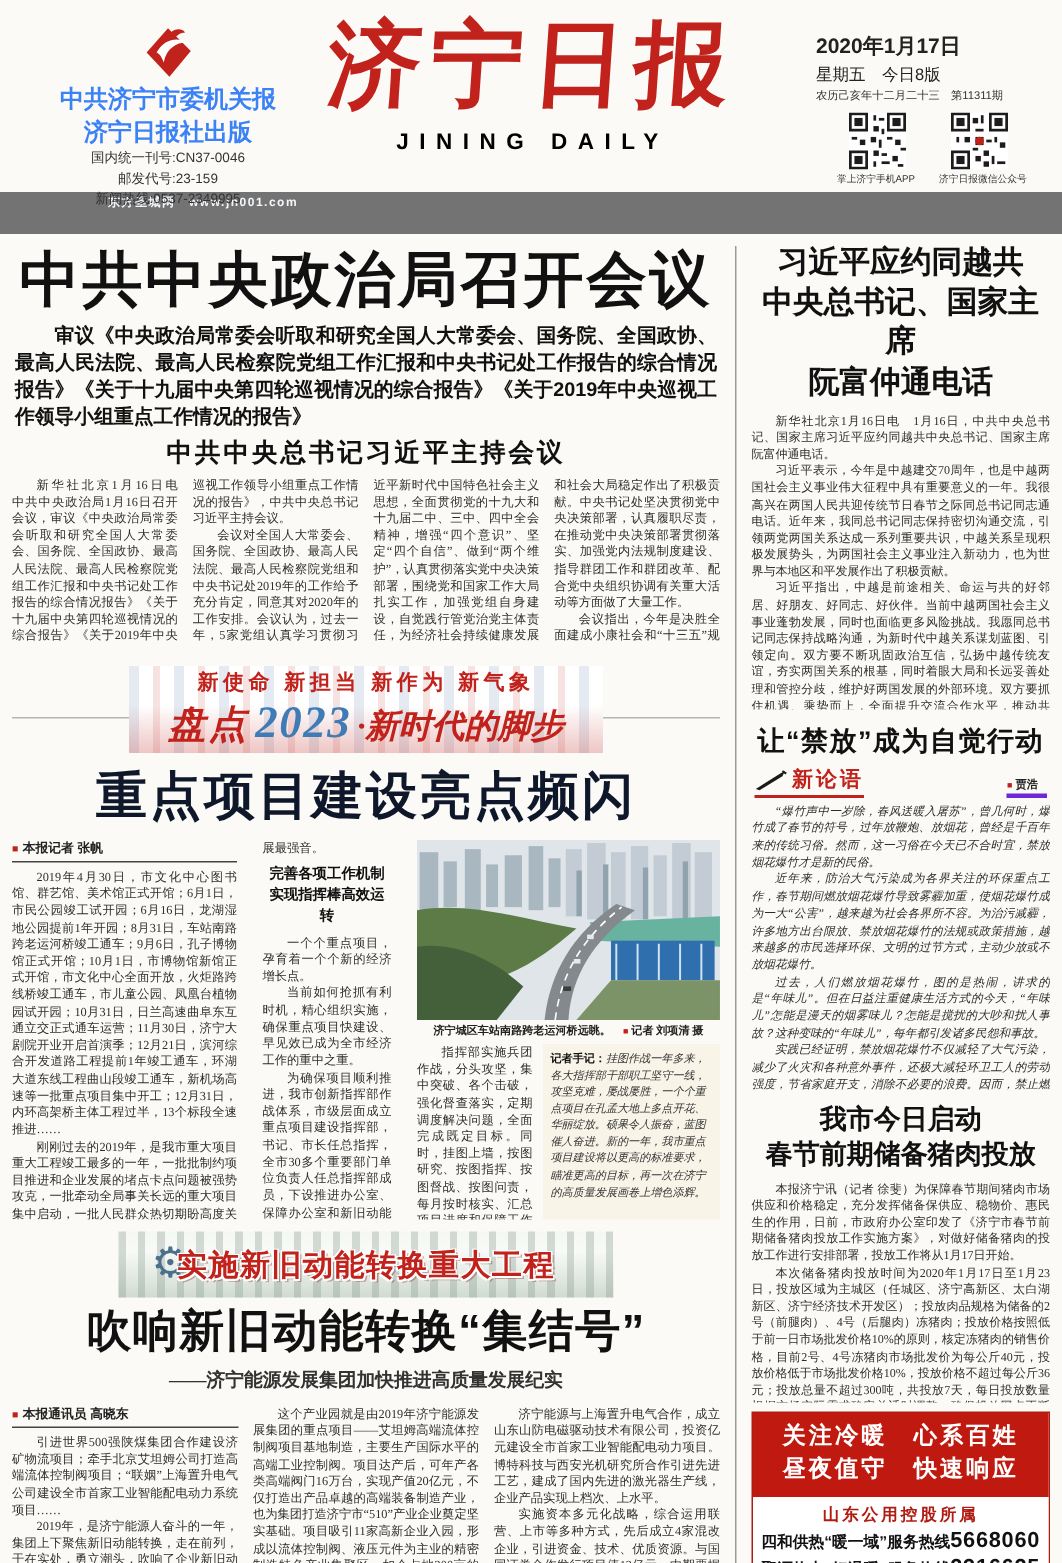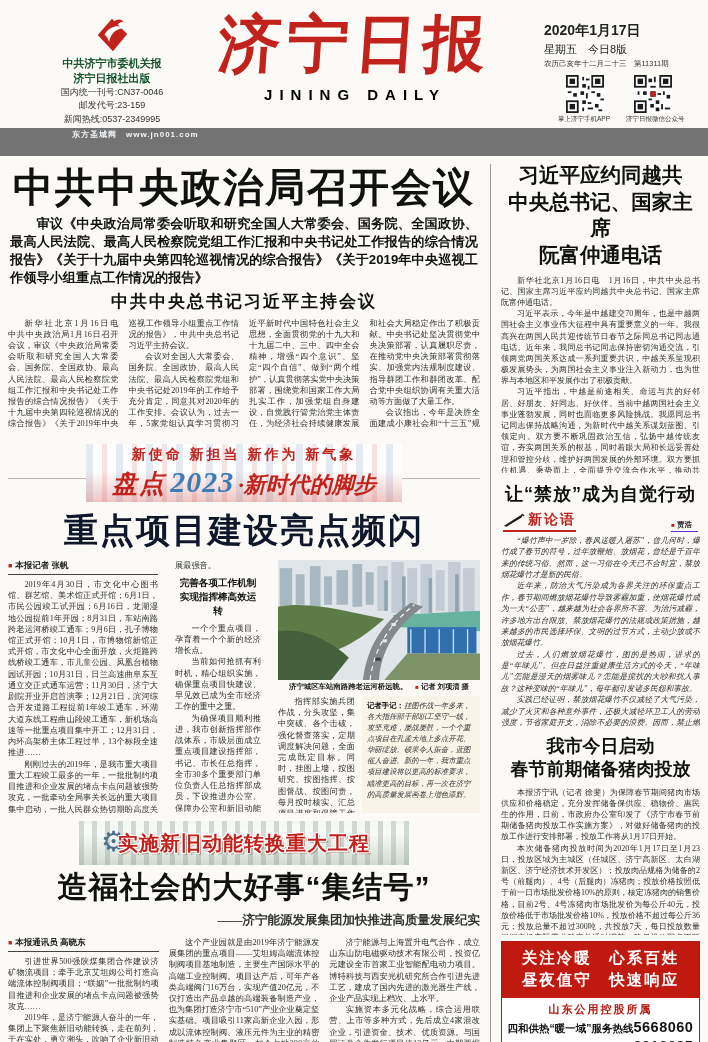--- a/index.html
+++ b/index.html
@@ -6,21 +6,21 @@
   html,body { background:#e8e6e0; }
   .page {
     position: relative; width: 708px; height: 1042px; margin: 0 auto;
     background: #fbfaf6; overflow: hidden; color:#222;
     font-family: "Liberation Serif", serif;
   }
   
   .masthead { position: relative; height: 128px; }
   .mh-left { position:absolute; left:34px; top:16px; width:156px; text-align:center; }
   .mh-logo { width:38px; height:38px; margin:0 auto 2px; }
-  .mh-org { font-family:"Liberation Sans",sans-serif; font-weight:700; font-size:11px; line-height:1.35; color:#14532d; }
+  .mh-org { font-family:"Liberation Sans",sans-serif; font-weight:700; font-size:16px; line-height:1.35; color:#3b82f6; }
   .mh-info div { font-size:9px; line-height:1.5; color:#333; font-family:"Liberation Sans",sans-serif; }
   .mh-center { position:absolute; left:190px; top:6px; width:330px; text-align:center; }
   .mh-title { font-size:62px; font-weight:900; color:#c1221b; letter-spacing:6px;
     font-family:"Liberation Serif",serif; transform:skewX(-4deg); line-height:1.25; }
   .mh-title-en { margin-top:2px; font-family:"Liberation Sans",sans-serif; font-size:15px; letter-spacing:7px; color:#000000;font-weight:bold; }
   .mh-right { position:absolute; right:14px; top:22px; width:150px; text-align:left; font-family:"Liberation Sans",sans-serif; }
   .mh-date1 { font-size:14px; font-weight:700; color:#222; }
   .mh-date2 { font-size:11px; margin-top:2px; color:#222; }
   .mh-date3 { font-size:7.5px; margin-top:2px; color:#333; }
   .qr-row { display:flex; justify-content:center; gap:14px; margin-top:6px; }
@@ -85,34 +85,34 @@
       linear-gradient(to top, rgba(120,150,120,.35), rgba(255,255,255,0) 70%),
       repeating-linear-gradient(90deg, rgba(80,100,90,.22) 0 5px, rgba(255,255,255,0) 5px 13px),
       linear-gradient(#f4f8f3,#fff); }
   .gear-banner .gear { position:absolute; left:22px; top:4px; font-size:28px; color:#4a708c; }
   .gear-text { position:relative; top:9px; font-family:"Liberation Sans",sans-serif; font-weight:900;
     font-size:20px; letter-spacing:1px; color:#c1221b;
     text-shadow:-1px -1px 0 #fff, 1px -1px 0 #fff, -1px 1px 0 #fff, 1px 1px 0 #fff, 2px 2px 0 rgba(120,30,20,.35); }
   
   .energy-h { font-family:"Liberation Sans",sans-serif; font-weight:900; font-size:30px; text-align:center;
     letter-spacing:1px; color:#111; margin-top:2px; }
-  .energy-sub { text-align:right; font-size:12.5px; color:#333; margin:4px 0 8px; font-weight:700; }
+  .energy-sub { text-align:center; font-size:12.5px; color:#333; margin:4px 0 8px; font-weight:700; }
   .energy-grid { display:flex; gap:10px; height:172px; overflow:hidden; }
   .energy-grid > div { flex:1; }
   
   .side-h { font-family:"Liberation Sans",sans-serif; font-weight:900; text-align:center; color:#111; line-height:1.3; }
   .phone-h { font-size:20.5px;text-align:center; }
   .side-body { font-size:8px; line-height:1.4; color:#2e2e2e; overflow:hidden; }
   .phone-body { height:198px; margin-top:6px; }
   .fire-h { font-size:18px; margin-top:10px; letter-spacing:1px; }
   .xly-row { display:flex; align-items:flex-end; justify-content:space-between; margin:5px 2px 3px; }
   .xly-logo { display:flex; align-items:center; gap:3px; border-bottom:2px solid #c1221b; padding-bottom:1px; }
   .xly-logo svg { width:22px; height:14px; }
   .xly-text { color:#c1221b; font-family:"Liberation Sans",sans-serif; font-weight:900; font-size:14px; letter-spacing:2px; }
-  .fire-byline { font-size:7.5px; font-weight:700; color:#222; border-bottom:1px solid #6d28d9; padding:0 6px 1px 0; }
+  .fire-byline { font-size:7.5px; font-weight:700; color:#222; border-bottom:3px solid #6d28d9; padding:0 6px 1px 0; }
   .fire-byline::before { content:"■"; color:#c1221b; margin-right:2px; font-size:6px; }
   .fire-body { height:192px; font-style:italic; font-size:7.8px; line-height:1.46; }
   .pork-h { font-size:18px; margin-top:8px; }
   .pork-body { height:148px; margin-top:5px; }
   .heat-ad { border:1px solid #b01b12; margin-top:6px; }
   .heat-red { background:#c0190f; color:#fff; text-align:center; padding:5px 0 6px;
     font-family:"Liberation Sans",sans-serif; font-weight:900; font-size:15.5px; letter-spacing:2px; line-height:1.45; }
   .heat-white { text-align:center; padding:4px 0 5px; background:#fff; }
   .heat-owner { color:#b01b12; font-family:"Liberation Sans",sans-serif; font-weight:900; font-size:11px; letter-spacing:2px; }
   .heat-line { font-family:"Liberation Sans",sans-serif; font-weight:700; font-size:10.5px; color:#111; margin-top:2px; }
@@ -346,27 +346,27 @@
           </div>
         </div>
       </section>
 
       <div class="gear-banner">
         <span class="gear">⚙</span>
         <span class="gear-text">实施新旧动能转换重大工程</span>
       </div>
 
       <section>
-        <h2 class="energy-h">造福社会的大好事“集结号”</h2>
+        <h2 class="energy-h">吹响新旧动能转换“集结号”</h2>
         <div class="energy-sub">——济宁能源发展集团加快推进高质量发展纪实</div>
         <div class="energy-grid">
           <div>
             <div class="byline">本报通讯员 高晓东</div>
             <div class="small-body body-text">
-                <p>引进世界500强陕煤集团合作建设济矿物流项目；牵手北京艾坦姆公司打造高端流体控制阀项目；“联姻”一批批制约项目推进和企业发展的堵点卡点问题被强势攻克……</p>
+                <p>引进世界500强陕煤集团合作建设济矿物流项目；牵手北京艾坦姆公司打造高端流体控制阀项目；“联姻”上海置升电气公司建设全市首家工业智能配电动力系统项目……</p>
                 <p>2019年，是济宁能源人奋斗的一年，集团上下聚焦新旧动能转换，走在前列，干在实处，勇立潮头，吹响了企业新旧动能转换的“集结号”。</p>
               </div>
 
           </div>
           <div>
             <div class="small-body body-text">
                 <p>这个产业园就是由2019年济宁能源发展集团的重点项目——艾坦姆高端流体控制阀项目基地制造，主要生产国际水平的高端工业控制阀。项目达产后，可年产各类高端阀门16万台，实现产值20亿元，不仅打造出产品卓越的高端装备制造产业，也为集团打造济宁市“510”产业企业奠定坚实基础。项目吸引11家高新企业入园，形成以流体控制阀、液压元件为主业的精密制造特色产业集聚区，如今占地300亩的二期工程已开工，昔日的“煤黑子”变身为“工业新贵”。</p>
               </div>
 
           </div>

